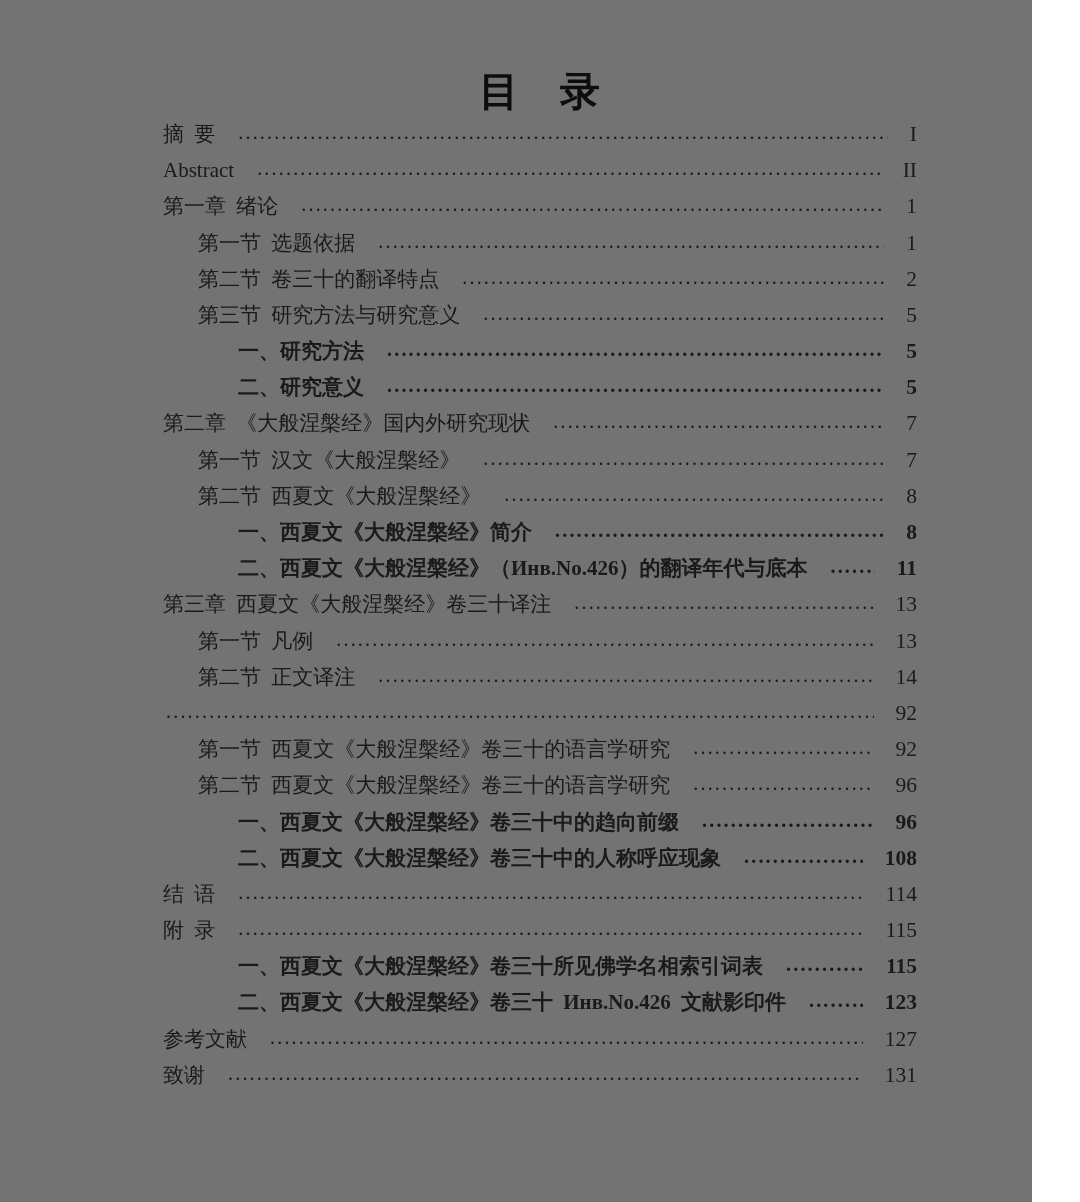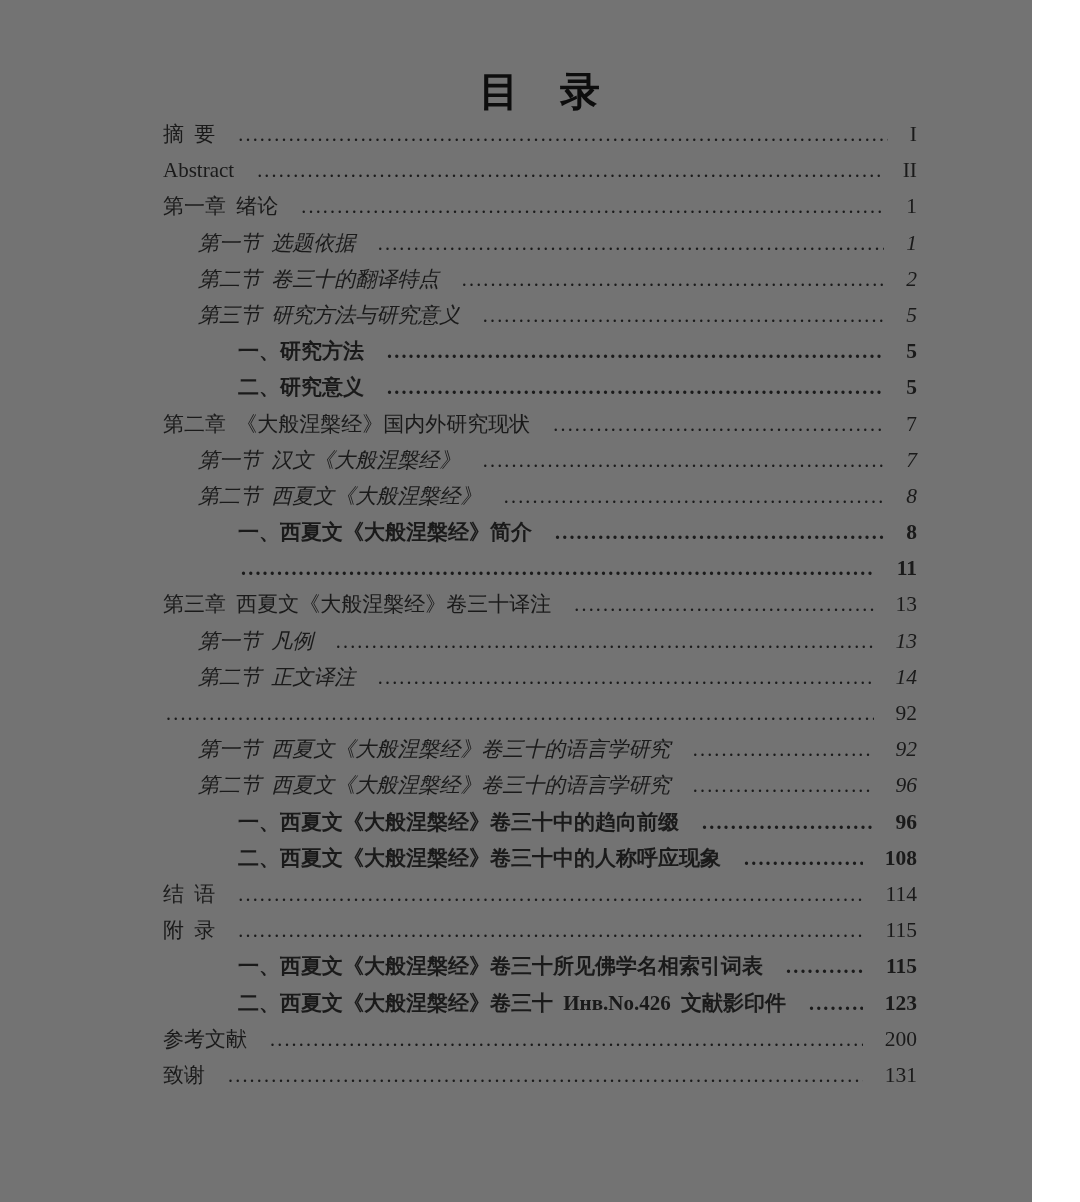--- a/index.html
+++ b/index.html
@@ -32,28 +32,28 @@
     color: #0d0d0d;
     word-spacing: 28px;
     white-space: pre;
     letter-spacing: 1px;
   }
   .toc-list {
     margin-top: 2px;
   }
   .toc-row {
     display: flex;
-    align-items: flex-start;
+    align-items: flex-end;
     height: 36.2px;
     line-height: 36.2px;
     white-space: nowrap;
     gap: 20px;
   }
   .toc-row.level-0 { padding-left: 0; }
-  .toc-row.level-1 { padding-left: 35px; font-style: italic; }
+  .toc-row.level-1 { padding-left: 35px; }
   .toc-row.level-2 { padding-left: 75px; font-weight: bold; }
   .toc-label {
     font-size: 21px;
     word-spacing: 5px;
     white-space: pre;
     flex: 0 0 auto;
   }
   .toc-dots {
     flex: 1 1 auto;
     overflow: hidden;
@@ -146,20 +146,21 @@
     <span class="toc-page-num">8</span>
   </div>
 
   <div class="toc-row level-2">
     <span class="toc-label">一、西夏文《大般涅槃经》简介</span>
     <span class="toc-dots"></span>
     <span class="toc-page-num">8</span>
   </div>
 
   <div class="toc-row level-2">
+    <span class="toc-label">二、西夏文《大般涅槃经》（Инв.No.426）的翻译年代与底本</span>
     <span class="toc-dots"></span>
     <span class="toc-page-num">11</span>
   </div>
 
   <div class="toc-row level-0">
     <span class="toc-label">第三章 西夏文《大般涅槃经》卷三十译注</span>
     <span class="toc-dots"></span>
     <span class="toc-page-num">13</span>
   </div>
 
@@ -224,21 +225,21 @@
 
   <div class="toc-row level-2">
     <span class="toc-label">二、西夏文《大般涅槃经》卷三十 Инв.No.426 文献影印件</span>
     <span class="toc-dots"></span>
     <span class="toc-page-num">123</span>
   </div>
 
   <div class="toc-row level-0">
     <span class="toc-label">参考文献</span>
     <span class="toc-dots"></span>
-    <span class="toc-page-num">200</span>
+    <span class="toc-page-num">127</span>
   </div>
 
   <div class="toc-row level-0">
     <span class="toc-label">致谢</span>
     <span class="toc-dots"></span>
     <span class="toc-page-num">131</span>
   </div>
 </div>
   </div>
 </div>

